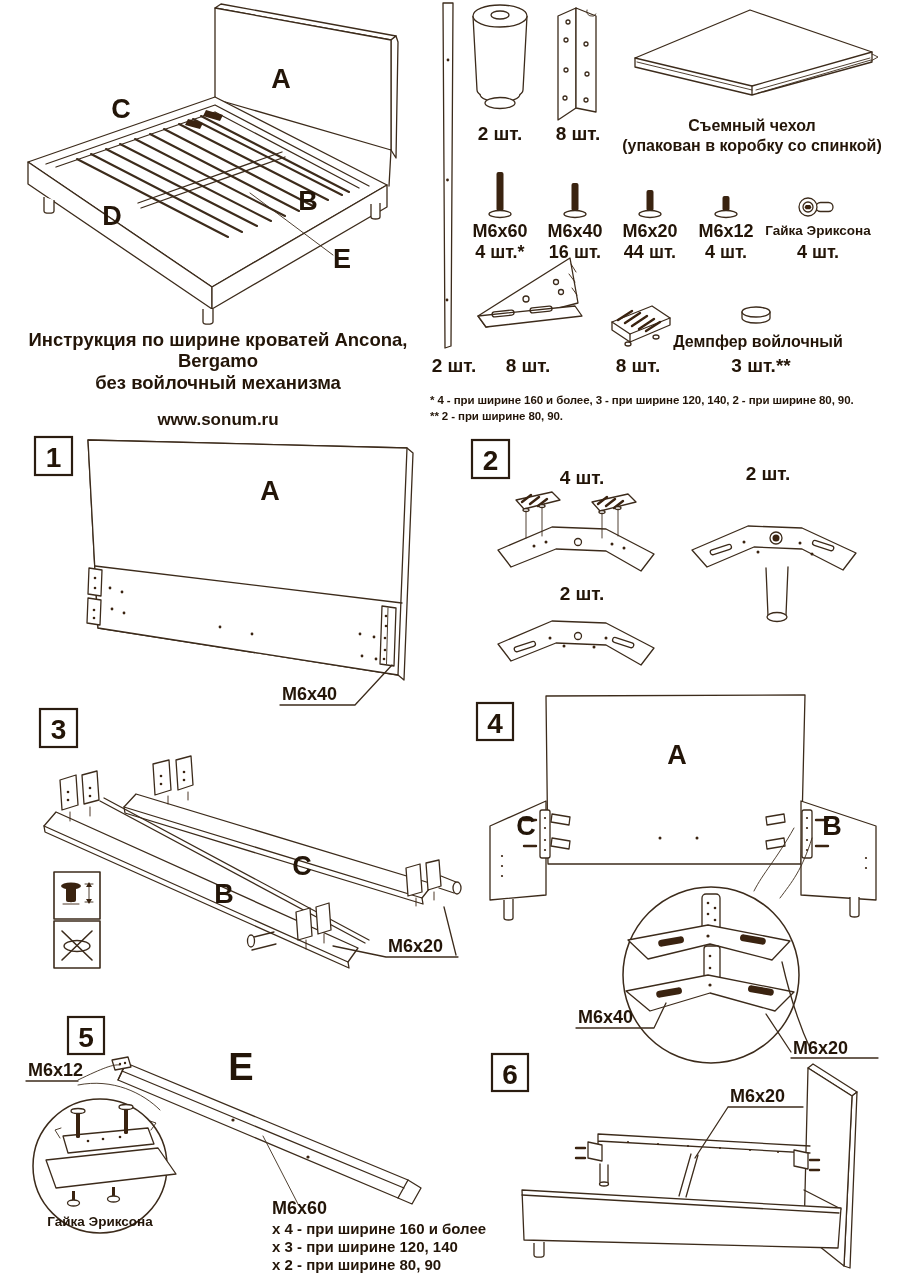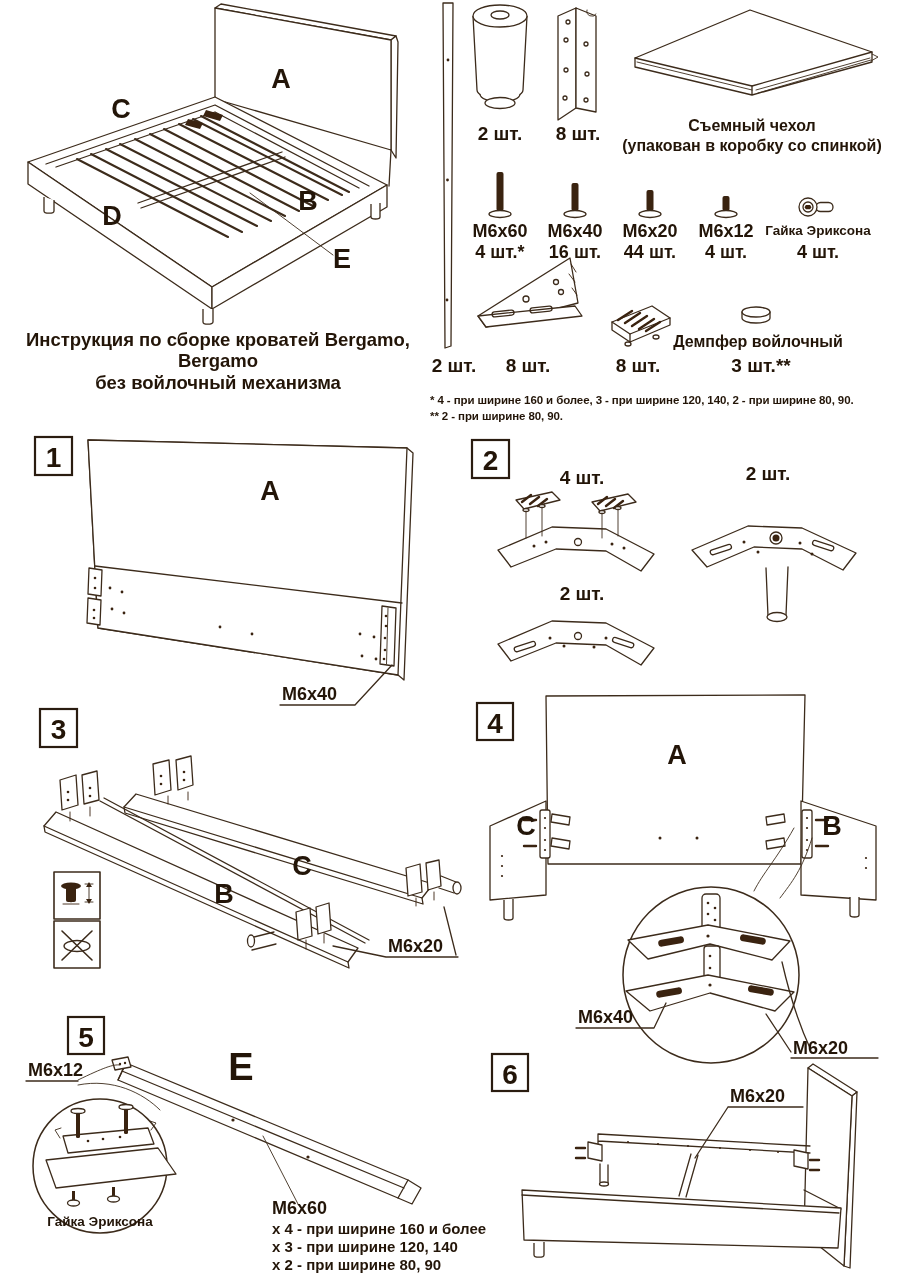--- a/index.html
+++ b/index.html
@@ -58,22 +58,23 @@
     </g>
     <path class="ln thin" d="M333,255 L250,193"></path>
     <text class="t-letter" x="281" y="88" text-anchor="middle">A</text>
     <text class="t-letter" x="121" y="118" text-anchor="middle">C</text>
     <text class="t-letter" x="112" y="225" text-anchor="middle">D</text>
     <text class="t-letter" x="308" y="210" text-anchor="middle">B</text>
     <text class="t-letter" x="342" y="268" text-anchor="middle">E</text>
   </svg>
 
   <div class="abs title-block">
-    <div class="title-line">Инструкция по сборке кроватей Bergamo, Bergamo</div>
+    <div class="title-line">Инструкция по ширине кроватей Ancona, Bergamo</div>
     <div class="title-line">без войлочный механизма</div>
+    <div class="website">www.sonum.ru</div>
   </div>
 
   <svg class="abs" style="left:430px;top:0" width="470" height="428" viewBox="0 0 470 428">
 
     <g>
       <path class="ln" d="M13,3 L23,3 L21,346 L15,348 Z"></path>
       <circle class="dk" cx="18" cy="60" r="1.4"></circle>
         <circle class="dk" cx="17.5" cy="180" r="1.4"></circle>
         <circle class="dk" cx="17" cy="300" r="1.4"></circle>
     </g>

